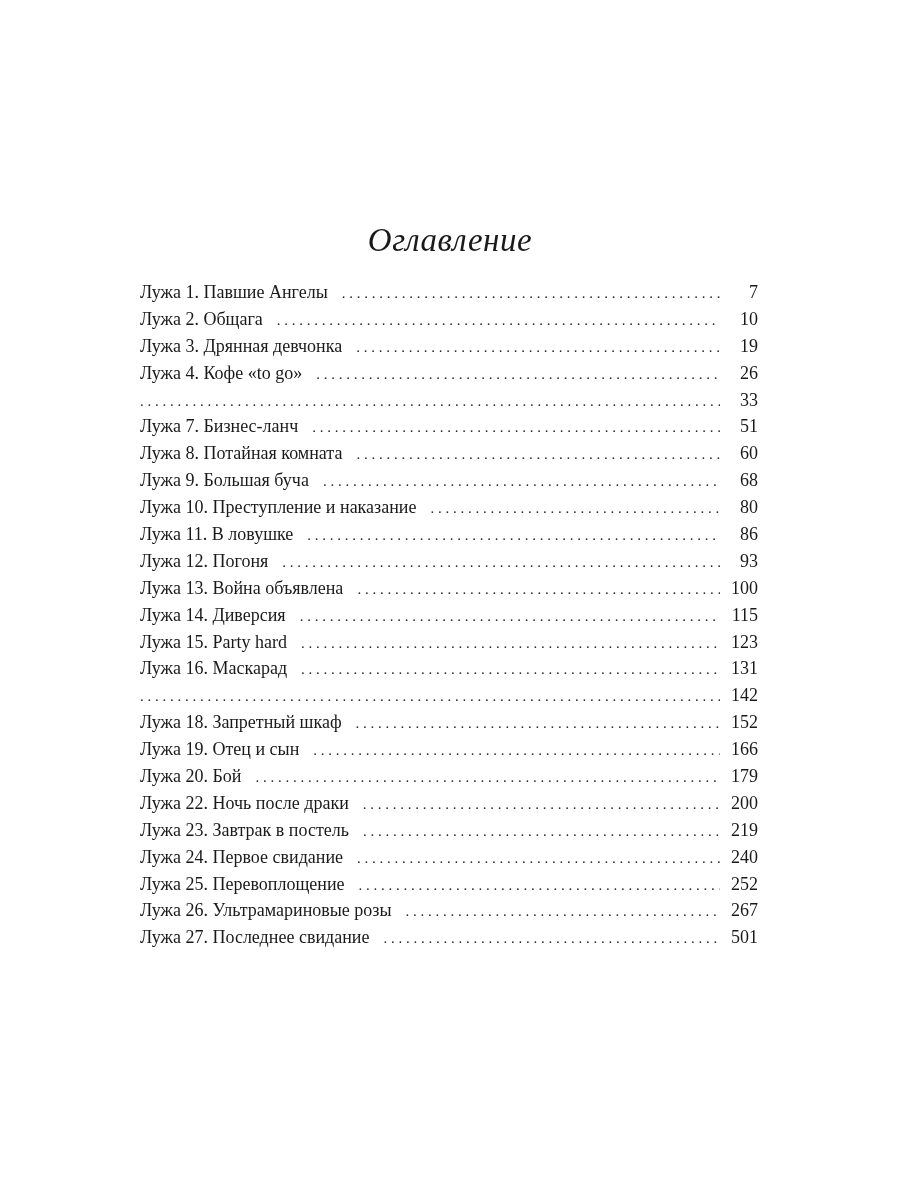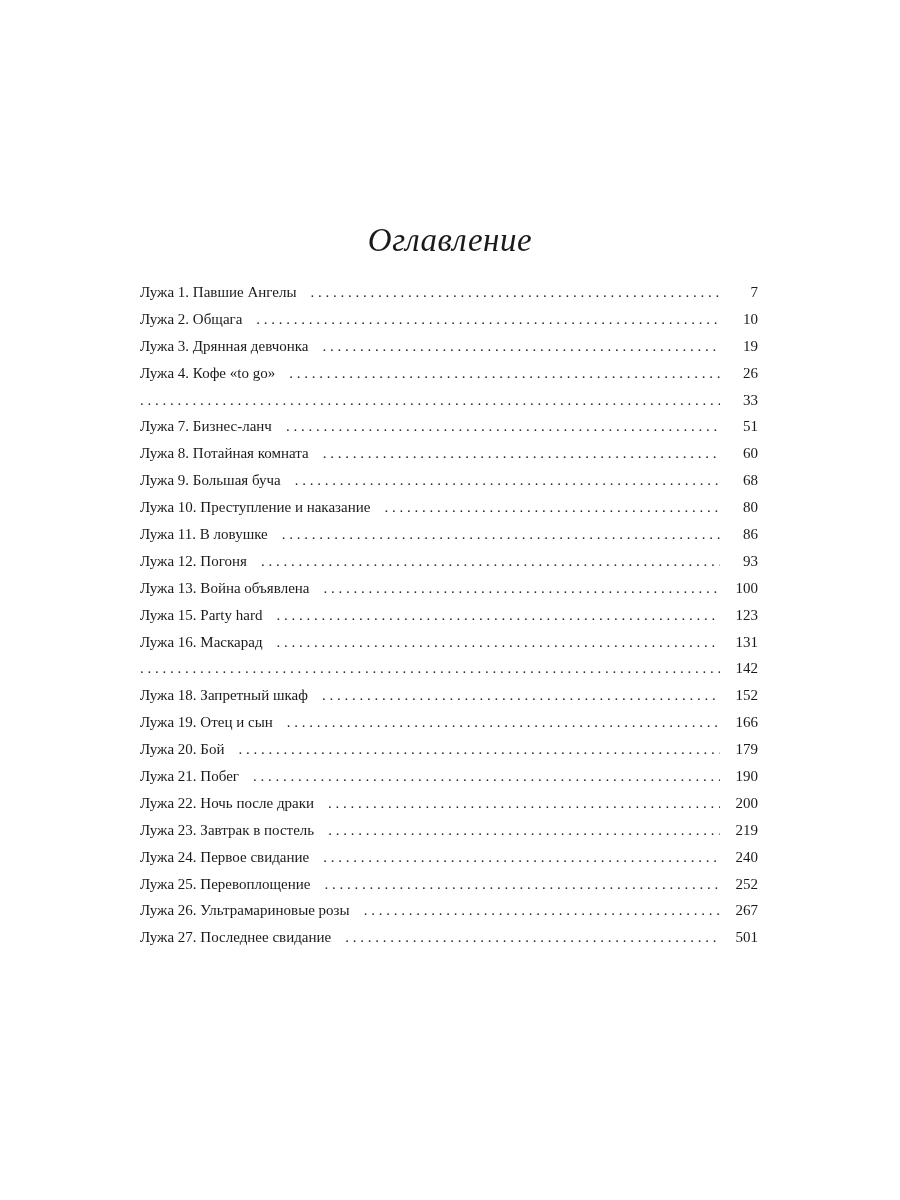--- a/index.html
+++ b/index.html
@@ -24,21 +24,21 @@
   .toc {
     position: absolute;
     top: 279px; left: 140px; width: 618px;
     list-style: none; margin: 0; padding: 0;
   }
   .toc-row {
     display: flex;
     align-items: baseline;
     height: 26.9px;
     line-height: 26.9px;
-    font-size: 15px;
+    font-size: 18px;
     font-family: "Liberation Serif", "DejaVu Serif", serif;
     white-space: nowrap;
   }
   .toc-title { flex: 0 0 auto; padding-right: 14px; }
   .toc-leader {
     flex: 1 1 auto;
     overflow: hidden;
     letter-spacing: 3.2px;
     color: #2a2a2a;
     font-size: 15px;
@@ -113,20 +113,25 @@
       <span class="toc-title">Лужа 12. Погоня</span>
       <span class="toc-leader"></span>
       <span class="toc-page">93</span>
     </li>
   <li class="toc-row">
       <span class="toc-title">Лужа 13. Война объявлена</span>
       <span class="toc-leader"></span>
       <span class="toc-page">100</span>
     </li>
   <li class="toc-row">
+      <span class="toc-title">Лужа 14. Диверсия</span>
+      <span class="toc-leader"></span>
+      <span class="toc-page">115</span>
+    </li>
+  <li class="toc-row">
       <span class="toc-title">Лужа 15. Party hard</span>
       <span class="toc-leader"></span>
       <span class="toc-page">123</span>
     </li>
   <li class="toc-row">
       <span class="toc-title">Лужа 16. Маскарад</span>
       <span class="toc-leader"></span>
       <span class="toc-page">131</span>
     </li>
   <li class="toc-row">
@@ -140,25 +145,20 @@
     </li>
   <li class="toc-row">
       <span class="toc-title">Лужа 19. Отец и сын</span>
       <span class="toc-leader"></span>
       <span class="toc-page">166</span>
     </li>
   <li class="toc-row">
       <span class="toc-title">Лужа 20. Бой</span>
       <span class="toc-leader"></span>
       <span class="toc-page">179</span>
-    </li>
-  <li class="toc-row">
-      <span class="toc-title">Лужа 21. Побег</span>
-      <span class="toc-leader"></span>
-      <span class="toc-page">190</span>
     </li>
   <li class="toc-row">
       <span class="toc-title">Лужа 22. Ночь после драки</span>
       <span class="toc-leader"></span>
       <span class="toc-page">200</span>
     </li>
   <li class="toc-row">
       <span class="toc-title">Лужа 23. Завтрак в постель</span>
       <span class="toc-leader"></span>
       <span class="toc-page">219</span>

